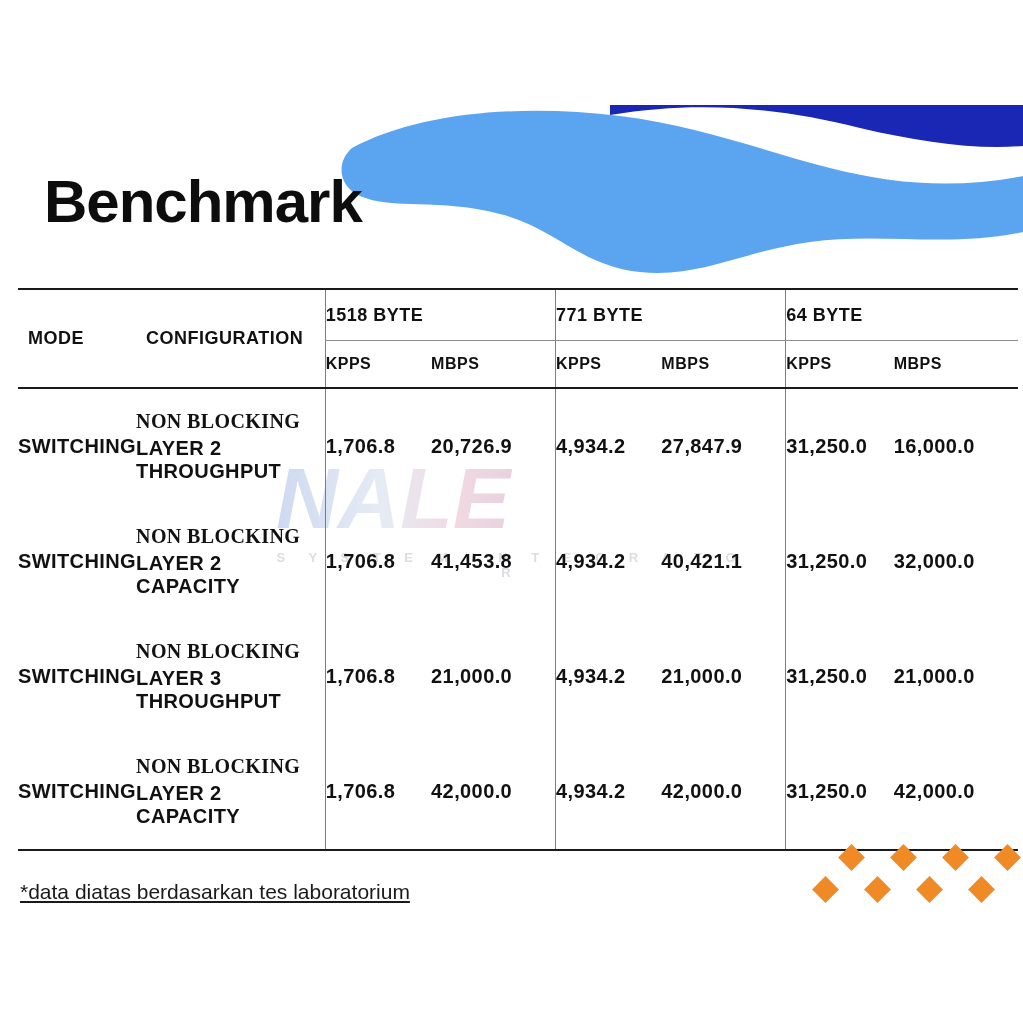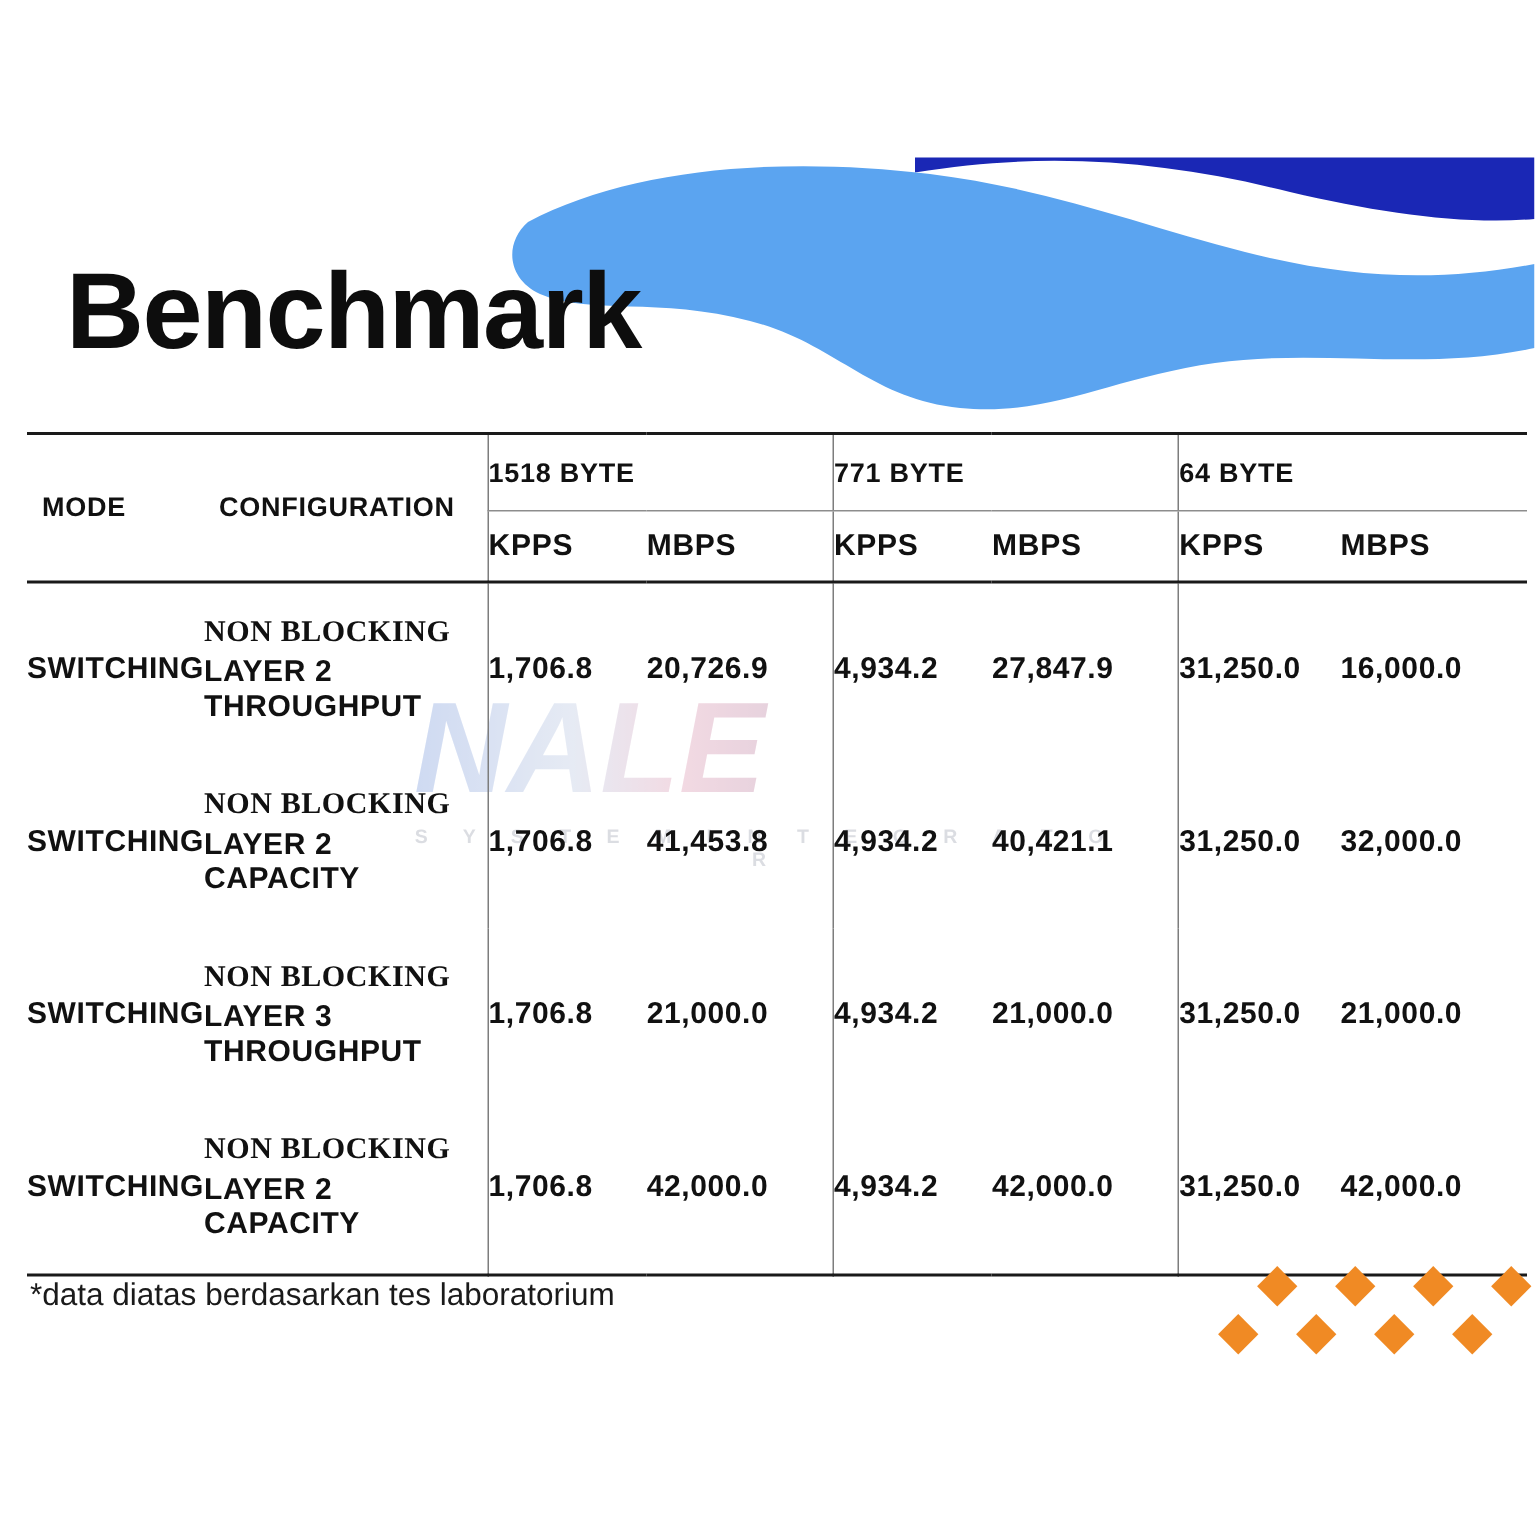--- a/index.html
+++ b/index.html
@@ -26,21 +26,21 @@
     overflow: hidden;
     pointer-events: none;
   }
   .wave-svg { display: block; }
 
   
   .page-title {
     position: absolute;
     left: 44px;
     top: 172px;
-    font-size: 72px;
+    font-size: 60px;
     font-weight: bold;
     letter-spacing: -1px;
     color: #0d0d0d;
     line-height: 1;
   }
 
   
   .watermark {
     position: absolute;
     left: 276px;
@@ -92,21 +92,21 @@
 
   .hdr-group-row td {
     height: 50px;
     font-size: 18px;
     font-weight: bold;
     letter-spacing: 0.5px;
     padding-left: 10px;
   }
   .hdr-unit-row td {
     height: 46px;
-    font-size: 20px;
+    font-size: 16px;
     font-weight: bold;
     letter-spacing: 0.5px;
     padding-left: 10px;
   }
   .hdr-mode {
     font-size: 20px;
     font-weight: bold;
     letter-spacing: 0.5px;
     padding-left: 10px !important;
   }
@@ -125,24 +125,25 @@
 
   .col-mode   { width: 118px; }
   .col-cfg    { width: 194px; }
   .col-num    { width: 114px; }
   .col-num-w  { width: 134px; }
 
   
   .footnote {
     position: absolute;
     left: 20px;
-    top: 852px;
+    top: 880px;
     font-size: 21px;
     color: #1a1a1a;
     font-family: "Liberation Sans", sans-serif;
+    text-decoration: underline;
   }
 
   
   .diamonds {
     position: absolute;
     left: 806px;
     top: 842px;
     width: 215px;
     height: 70px;
   }

